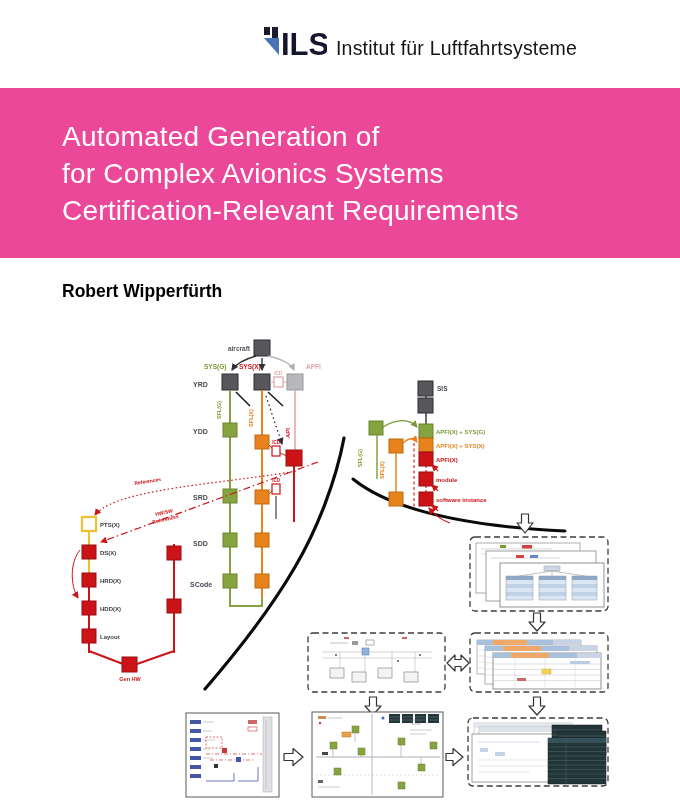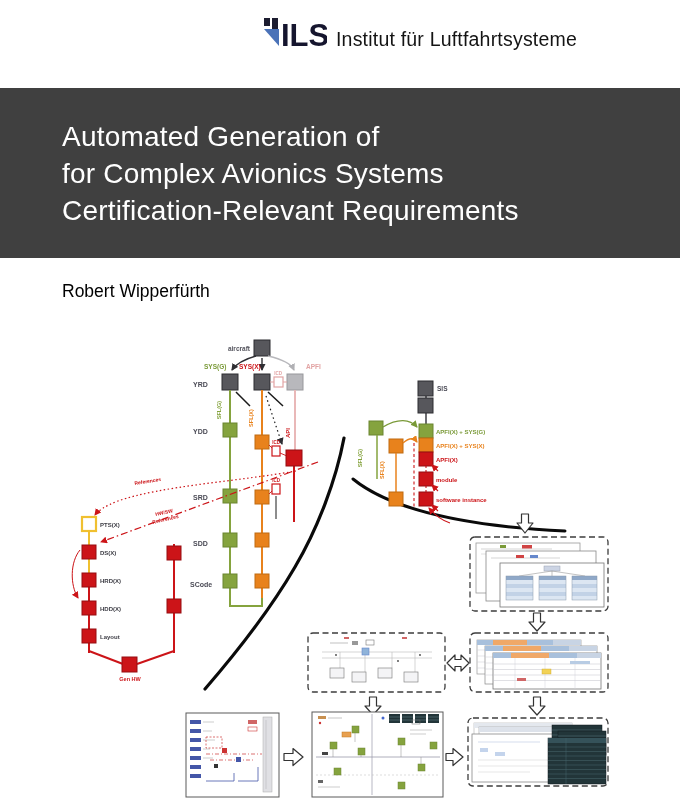--- a/index.html
+++ b/index.html
@@ -1,25 +1,25 @@
 <!DOCTYPE html>
 <html><head>
 <meta charset="utf-8">
 <style>
   * { margin:0; padding:0; box-sizing:border-box; }
   html,body { width:680px; height:800px; background:#ffffff; font-family:"Liberation Sans","DejaVu Sans",sans-serif; }
   body { position:relative; overflow:hidden; }
 
-  .header { position:absolute; top:15px; left:263px; display:flex; align-items:center; gap:9px; }
+  .header { position:absolute; top:24px; left:263px; display:flex; align-items:center; gap:9px; }
   .inst-name { font-size:19.5px; color:#141414; letter-spacing:0.2px; padding-top:8px; }
 
-  .banner { position:absolute; top:88px; left:0; width:680px; height:170px; background:#404040; }
+  .banner { position:absolute; top:88px; left:0; width:680px; height:170px; background:#ec4899; }
   .banner .title { padding:30px 0 0 62px; color:#ffffff; font-size:28px; line-height:37px; font-weight:normal; letter-spacing:0.2px; }
 
-  .author { position:absolute; top:281px; left:62px; font-size:17.5px; font-weight:normal; color:#000000; }
+  .author { position:absolute; top:281px; left:62px; font-size:17.5px; font-weight:bold; color:#000000; }
 
   svg.diagram { position:absolute; top:0; left:0; }
   svg text { font-family:"Liberation Sans","DejaVu Sans",sans-serif; }
   .lvl  { font-size:7px; font-weight:bold; fill:#4a4a55; }
   .lb6  { font-size:6px; font-weight:bold; }
   .lb65 { font-size:6.5px; font-weight:bold; }
   .tiny { font-size:4.5px; font-weight:bold; }
   .vert { font-size:5.5px; font-weight:bold; }
   .ref  { font-size:5px; font-weight:bold; fill:#cc1418; }
   .dashbox { fill:none; stroke:#3c3c3c; stroke-width:1.3; stroke-dasharray:6,3.5; }

